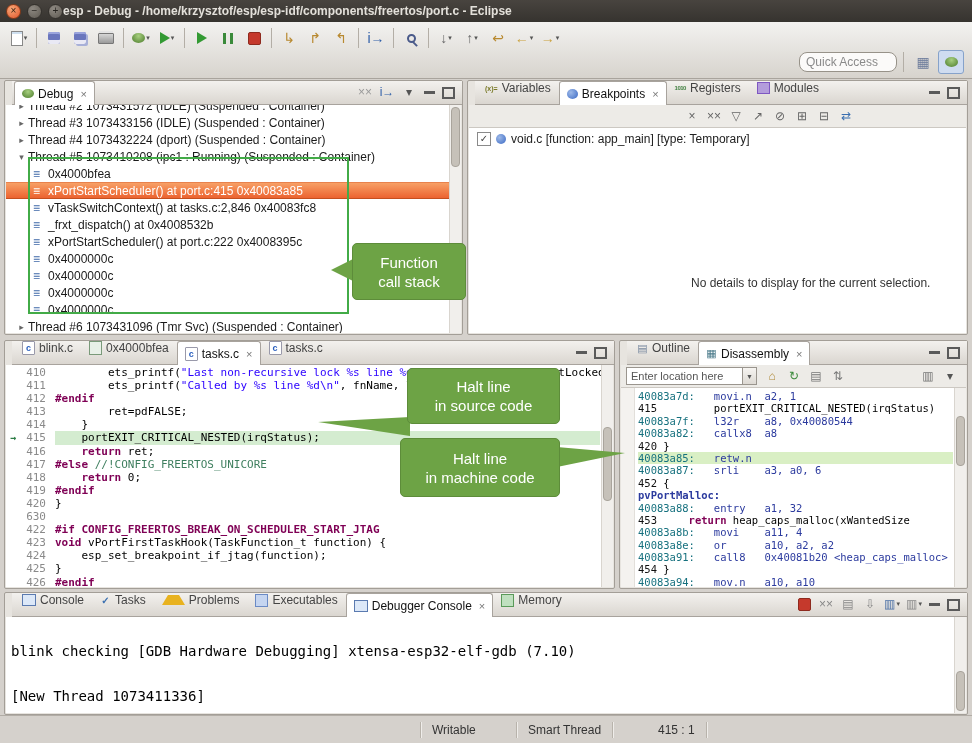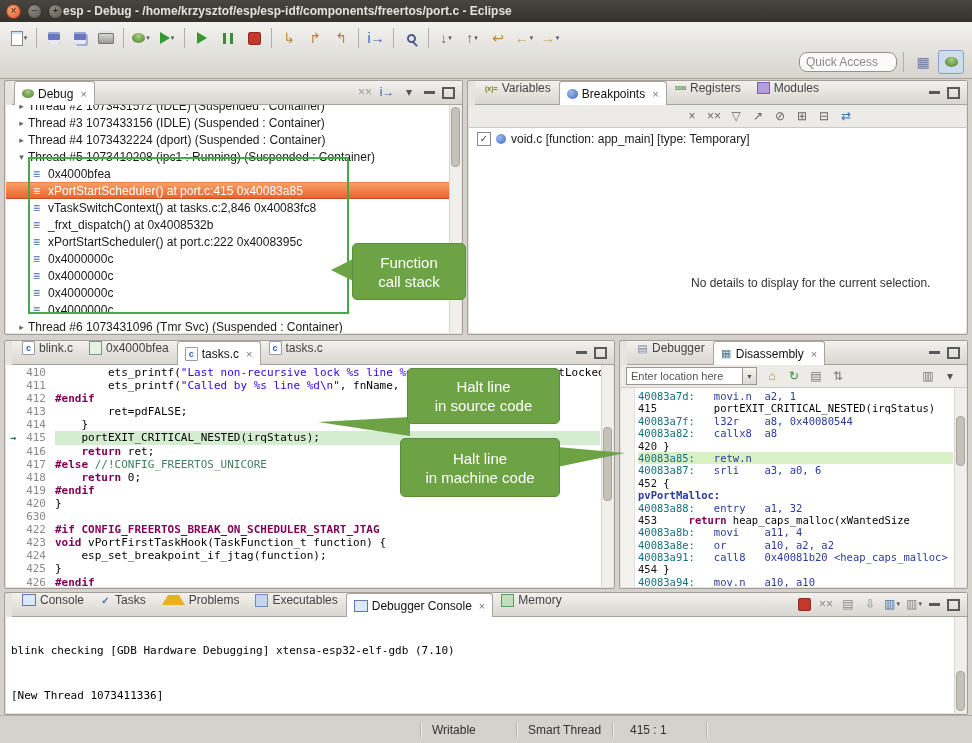--- a/index.html
+++ b/index.html
@@ -116,21 +116,21 @@
   .dmn,.dop{color:#2b3a9e}
   .dsrcno{color:#111}
   .dlabel{color:#2b3a9e;font-weight:bold}
   .dline.dhalt{background:#d9efc4}
   .loc-combo{width:116px;height:18px;font-family:"Liberation Sans",sans-serif;font-size:11px;color:#555;
      border:1px solid #9a958e;border-right:none;padding:0 4px;background:#fff;box-sizing:border-box}
   .combo-btn{width:15px;height:18px;border:1px solid #9a958e;background:linear-gradient(#f6f4f1,#ddd9d3);
      display:flex;align-items:center;justify-content:center;font-size:7px;color:#555;box-sizing:border-box}
   
   #console-lines{position:absolute;left:5px;top:2px;right:13px;bottom:0;font-family:"DejaVu Sans Mono",monospace;
-     font-size:11px;line-height:12.9px;white-space:pre}
+     font-size:14px;line-height:12.9px;white-space:pre}
   .con-banner{margin-bottom:6px;color:#000}
   .con-line{color:#000}
   
   .statusbar{position:absolute;left:0;top:715px;width:972px;height:28px;background:#d5d1cc;border-top:1px solid #b2ada6}
   .sfield{position:absolute;top:7px;font-size:12px;color:#333}
   .ssep{position:absolute;top:6px;width:1px;height:16px;background:#b8b3ab;box-shadow:1px 0 0 #efedea}
   
   .gbox{position:absolute;border:2px solid #42ab47;z-index:55;pointer-events:none}
   .callout{position:absolute;background:#6da345;border:1px solid #5d8c3a;color:#fff;font-weight:normal;font-size:15px;
      text-align:center;border-radius:5px;display:flex;flex-direction:column;justify-content:center;line-height:19px;z-index:60}
@@ -517,21 +517,21 @@
       <div class="vthumb" style="top:62px;height:72px"></div>
     </div>
   </div>
 </div>
 
 <div class="panel" id="disasm-panel" style="left:619px;top:340px;width:349px;height:249px">
   <div class="tabbar">
     <div class="tabs" id="disasm-tabs">
         <div class="tab">
           <span class="tabic mi-outline">▤</span>
-          <span class="tablbl">Debugger</span>
+          <span class="tablbl">Outline</span>
         </div>
         <div class="tab active">
           <span class="tabic mi-disasmv">▦</span>
           <span class="tablbl">Disassembly</span>
           <span class="tclose">×</span>
         </div>
       </div>
     <div class="spacer"></div>
     <span class="hmin"></span>
     <span class="hmax"></span>
@@ -654,21 +654,21 @@
     </div>
   </div>
 </div>
 
 <div class="statusbar">
   <div class="ssep" style="left:420px"></div>
   <div class="sfield" style="left:432px">Writable</div>
   <div class="ssep" style="left:516px"></div>
   <div class="sfield" style="left:528px">Smart Thread</div>
   <div class="ssep" style="left:612px"></div>
-  <div class="sfield" style="left:630px">415 : 1</div>
+  <div class="sfield" style="left:658px">415 : 1</div>
   <div class="ssep" style="left:706px"></div>
 </div>
 
 <div class="gbox" style="left:28px;top:157px;width:317px;height:153px"></div>
 
 <div class="callout" style="left:352px;top:243px;width:112px;height:55px">
   <div>Function</div>
   <div>call stack</div>
 </div>
 <div class="cotail" style="left:331px;top:259px;border-right:22px solid #6da345;border-top:11px solid transparent;border-bottom:11px solid transparent"></div>

